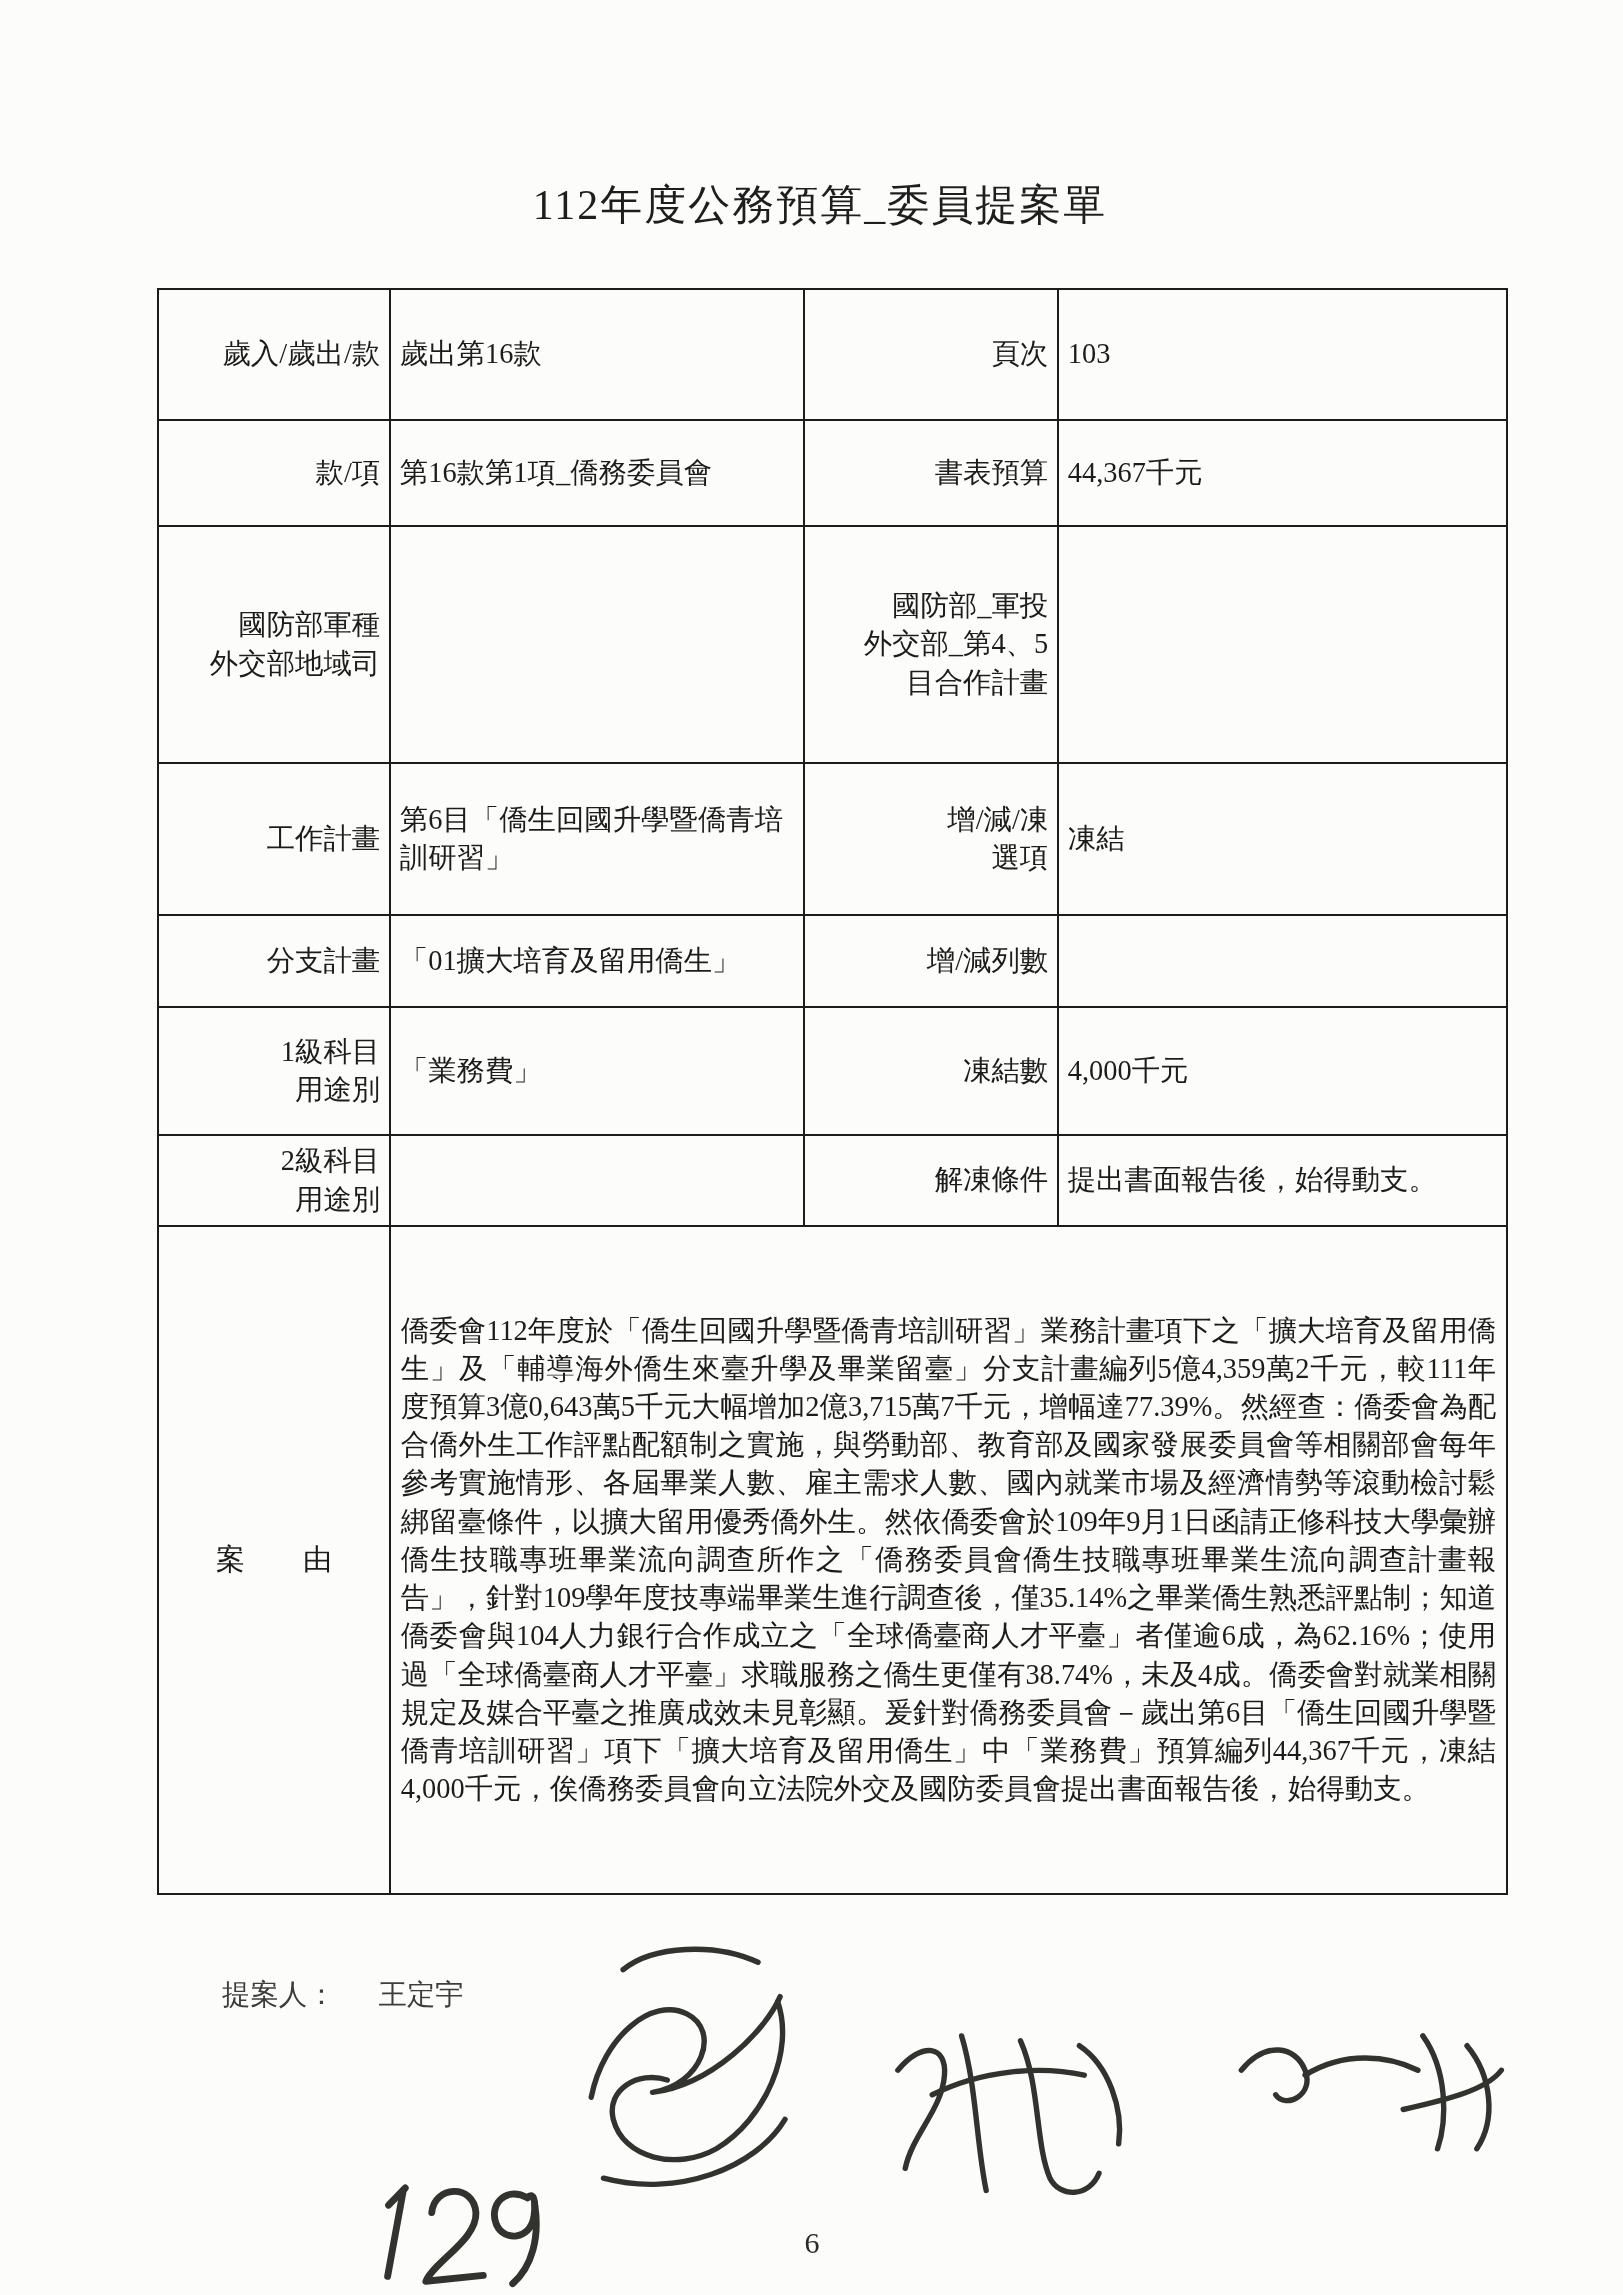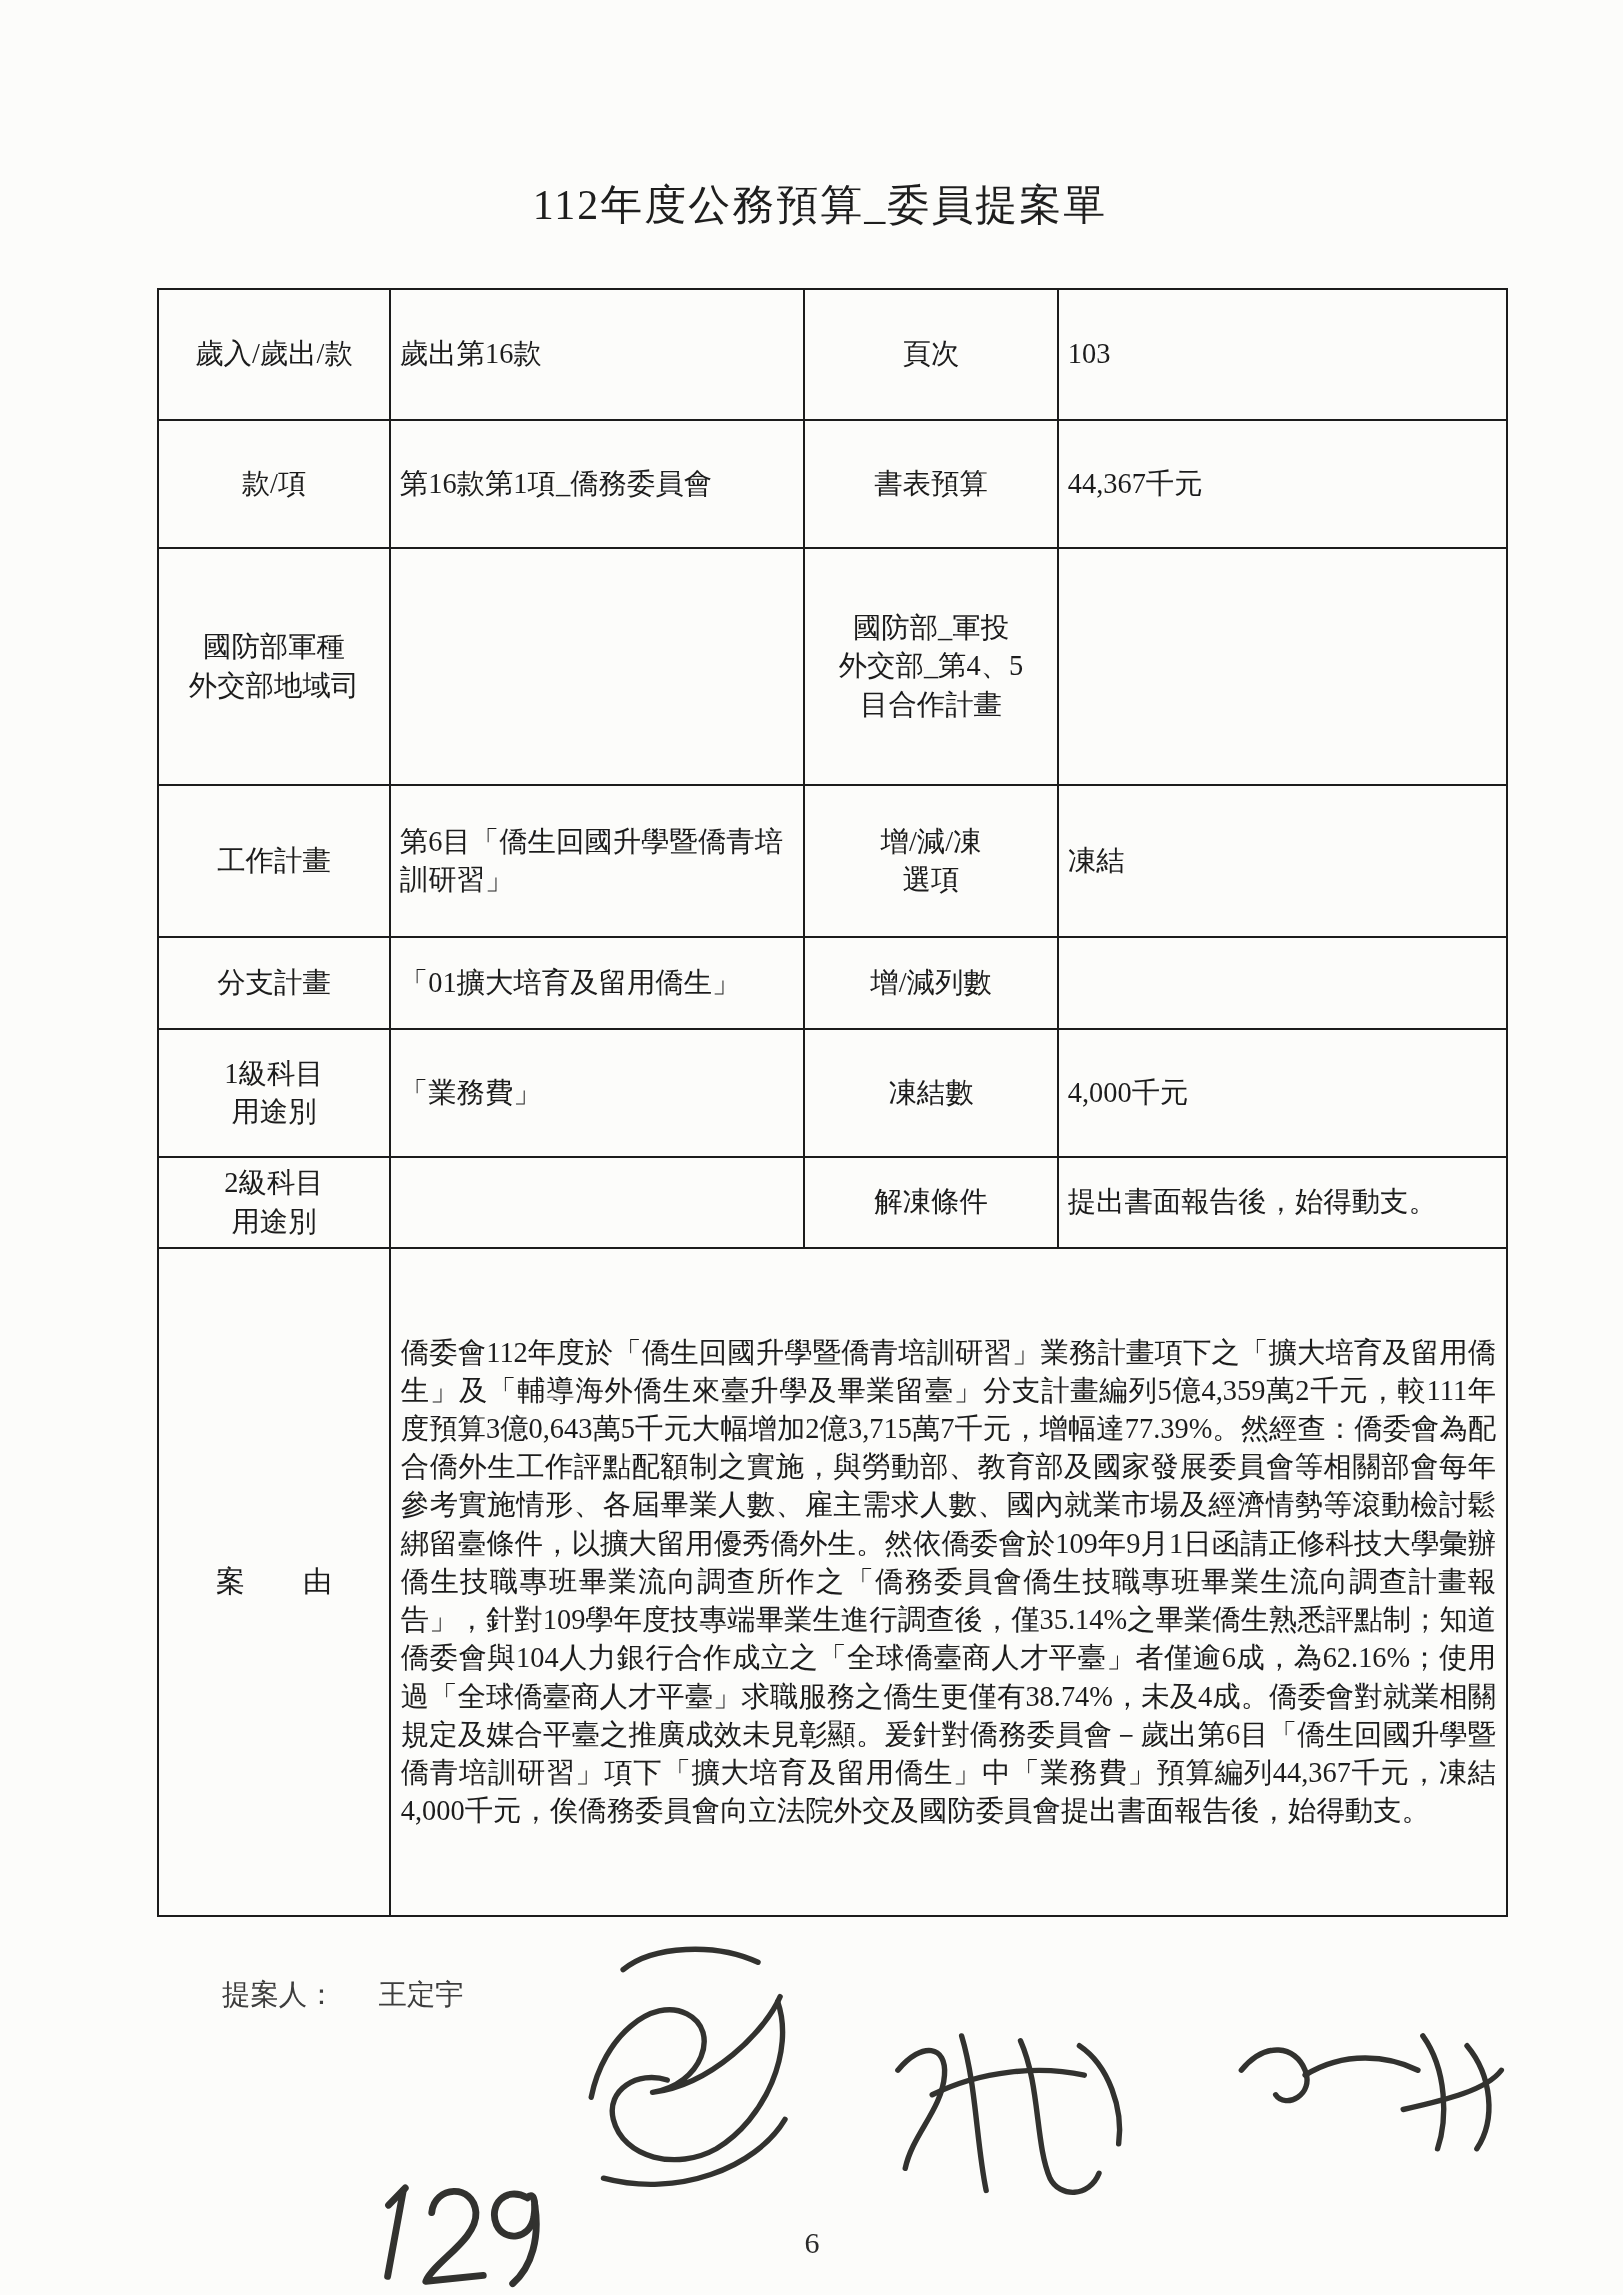--- a/index.html
+++ b/index.html
@@ -35,21 +35,21 @@
   }
   .form-table td {
     border: 2px solid #1c1c1c;
     font-size: 28.4px;
     line-height: 1.35;
     white-space: pre-line;
     vertical-align: middle;
     padding: 4.9px 8.8px;
     color: #1c1c1c;
   }
-  td.cell-label { text-align: center; }
+  td.cell-label { text-align: right; }
   td.cell-value { text-align: left; margin-top: 36px; }
   td.case-label-cell {
     text-align: center;
     letter-spacing: 0;
     font-size: 29px;
     margin-left: 7px;
   }
   td.case-text-cell {
     text-align: justify;
     line-height: 1.345;
@@ -106,21 +106,21 @@
       <col style="width:254px">
       <col style="width:449px">
     </colgroup>
     <tbody>
       <tr style="height:131px">
         <td class="cell-label">歲入/歲出/款</td>
         <td class="cell-value">歲出第16款</td>
         <td class="cell-label">頁次</td>
         <td class="cell-value">103</td>
       </tr>
-      <tr style="height:128px">
+      <tr style="height:106px">
         <td class="cell-label">款/項</td>
         <td class="cell-value">第16款第1項_僑務委員會</td>
         <td class="cell-label">書表預算</td>
         <td class="cell-value">44,367千元</td>
       </tr>
       <tr style="height:237px">
         <td class="cell-label">國防部軍種
 外交部地域司</td>
         <td class="cell-value"></td>
         <td class="cell-label">國防部_軍投

